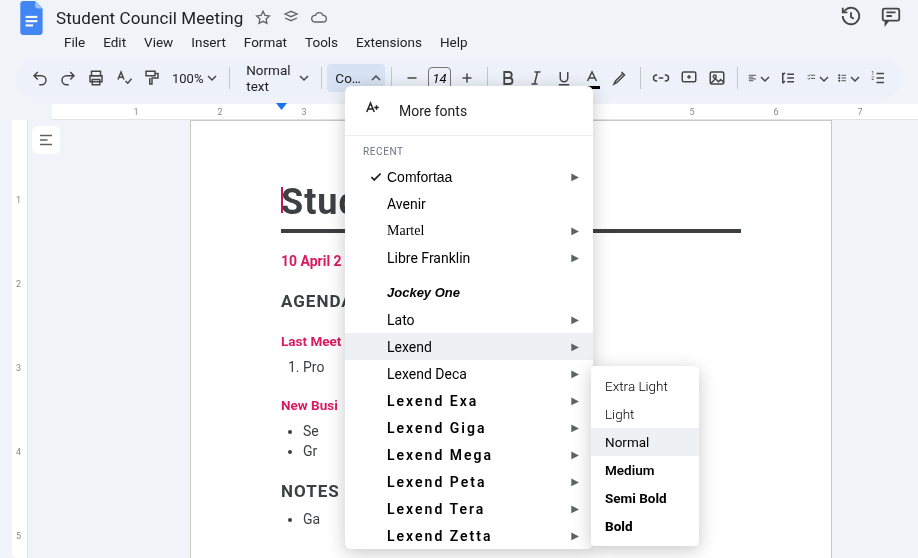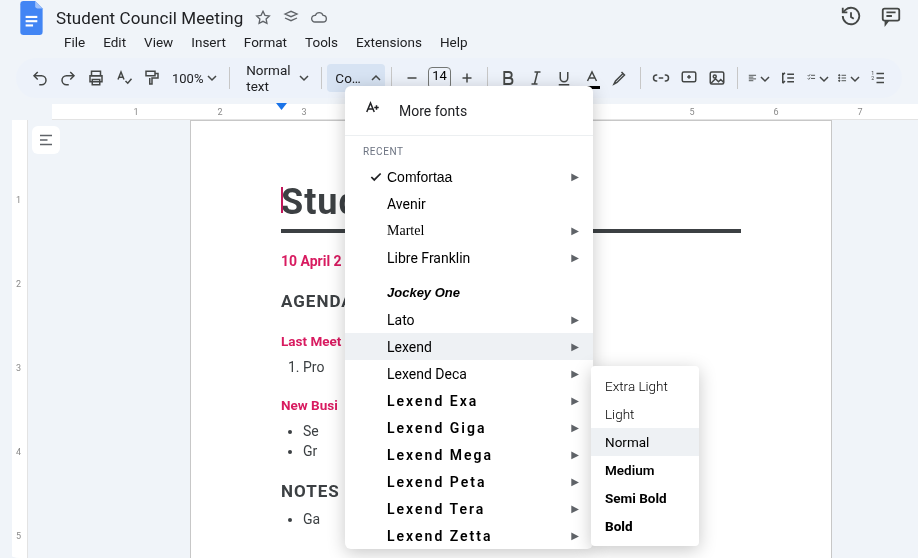--- a/index.html
+++ b/index.html
@@ -28,21 +28,21 @@
   .toolbar { background: #edf2fa; border-radius: 22px; height: 40px; display: flex; align-items: center; padding: 0 10px; gap: 0; }
   .tbtn { height: 28px; min-width: 28px; border-radius: 4px; display: inline-flex; align-items: center; justify-content: center; color: #444746; cursor: pointer; padding: 0 4px; }
   .tbtn svg { width: 18px; height: 18px; }
   .sep { width: 1px; height: 22px; background: #c7c7c7; margin: 0 6px; }
   .zoom { font-size: 13px; color: #202124; padding: 0 6px; display: flex; align-items: center; gap: 4px; }
   .dropdown-caret { color: #444746; }
   .dropdown-caret svg { width: 10px; height: 10px; }
   .style-dd { font-size: 13.5px; color: #202124; padding: 0 6px 0 10px; display: flex; align-items: center; gap: 8px; width: 96px; justify-content: space-between; }
   .font-dd { font-size: 13.5px; color: #202124; padding: 0 4px 0 8px; display: flex; align-items: center; gap: 4px; background: #d7e3f3; border-radius: 4px; height: 28px; width: 72px; justify-content: space-between; overflow: hidden; }
   .font-dd .label { white-space: nowrap; overflow: hidden; text-overflow: ellipsis; }
-  .font-size-box { border: 1px solid #747775; border-radius: 4px; height: 22px; width: 30px; display: flex; justify-content: center; font-size: 13px; margin: 0 2px; }
+  .font-size-box { border: 1px solid #747775; border-radius: 4px; height: 22px; width: 30px; display: flex; align-items: center; justify-content: center; font-size: 13px; margin: 0 2px; font-style: italic; }
   .text-color-btn { position: relative; }
   .text-color-btn::after { content:""; position:absolute; bottom:3px; left:6px; right:6px; height:3px; background:#000; }
 
   
   .doc-area { position: relative; height: calc(558px - 102px); }
   .hruler { height: 16px; background: #fff; border-bottom: 1px solid #e3e3e3; position: relative; margin: 0 0 0 52px; font-size: 9px; color: #8a8a8a; }
   .hruler .tick { position: absolute; top: 3px; transform: translateX(-50%); }
   .hruler .blue-marker { position: absolute; top: -1px; width: 11px; height: 8px; }
   .hruler .blue-marker svg { width: 11px; height: 11px; }
   .vruler { position: absolute; left: 12px; top: 16px; bottom: 0; width: 16px; background: #fff; border-right: 1px solid #e3e3e3; font-size: 9px; color: #8a8a8a; }

